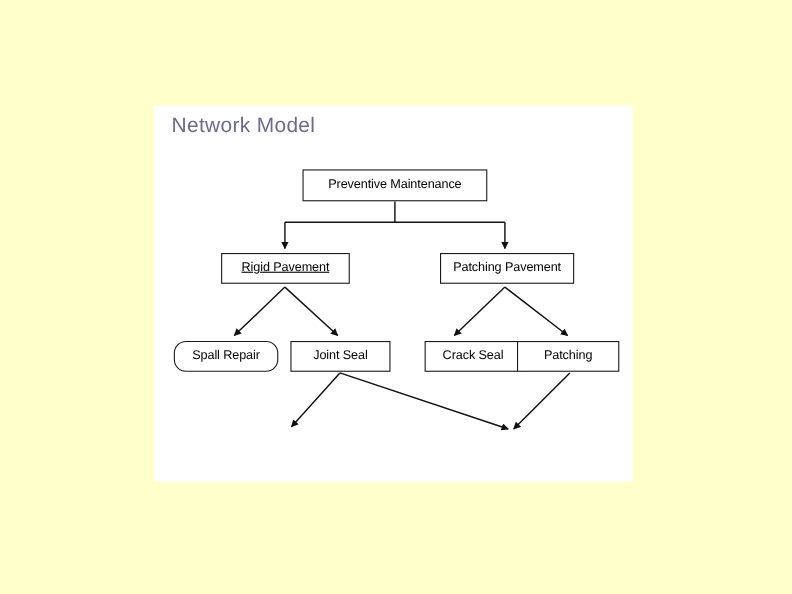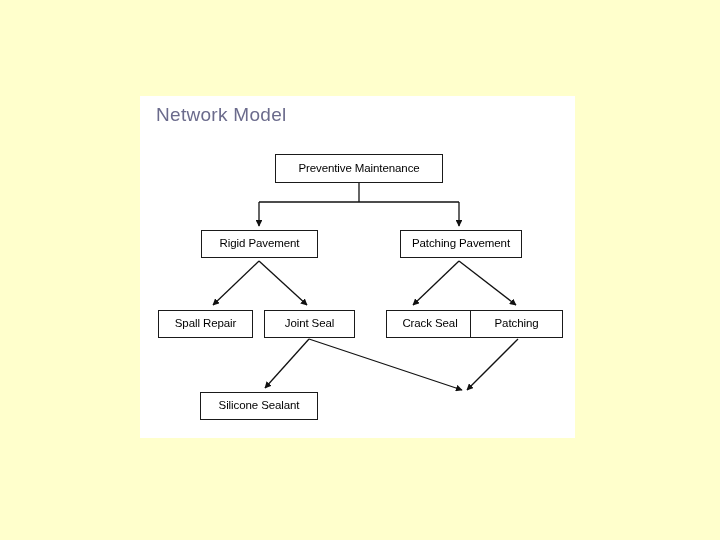--- a/index.html
+++ b/index.html
@@ -112,44 +112,41 @@
 
         <g>
           <path d="M 378 243 L 327 294" stroke="#111111" stroke-width="1.3" fill="none" marker-end="url(#arrow)"></path>
         </g>
       </svg>
 
       <div class="node" style="left:135px; top:58px; width:168px; height:29px;">
         <span class="node-inner">Preventive Maintenance</span>
       </div>
 
-      <div class="node" style="left:61px; top:134px; width:117px; height:28px;">
+      <div class="node" style="left:61px; top:134px; width:117px; height:28px;text-decoration:underline;">
         <span class="node-inner">Rigid Pavement</span>
       </div>
 
       <div class="node" style="left:260px; top:134px; width:122px; height:28px;">
         <span class="node-inner">Patching Pavement</span>
       </div>
 
-      <div class="node" style="left:18px; top:214px; width:95px; height:28px;">
+      <div class="node" style="left:18px; top:214px; width:95px; height:28px;border-radius:11px;">
         <span class="node-inner">Spall Repair</span>
       </div>
 
       <div class="node" style="left:124px; top:214px; width:91px; height:28px;text-align:center;">
         <span class="node-inner">Joint Seal</span>
       </div>
 
       <div class="node" style="left:230px; top:214px; width:88px; height:28px;margin-left:16px;">
         <span class="node-inner">Crack Seal</span>
       </div>
 
       <div class="node" style="left:330px; top:214px; width:93px; height:28px;">
         <span class="node-inner">Patching</span>
       </div>
 
-      <div class="node" style="left:60px; top:296px; width:118px; height:28px;">
-        <span class="node-inner">Silicone Sealant</span>
-      </div>
 
 
     </div>
   </div>
 </div>
 
 </body></html>

